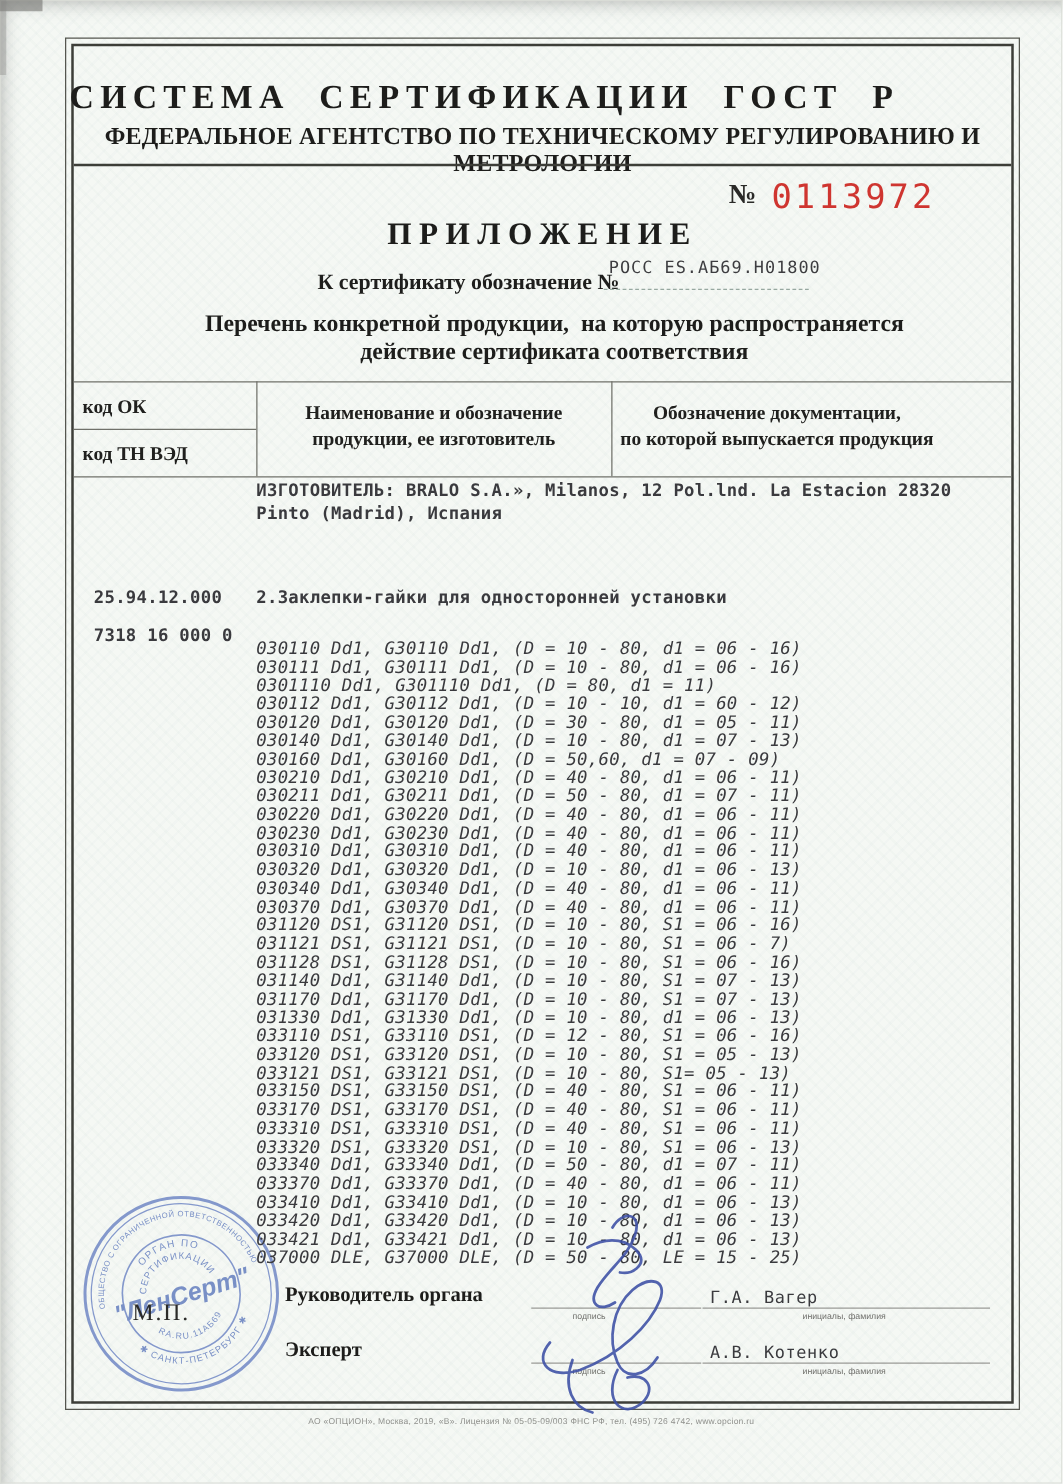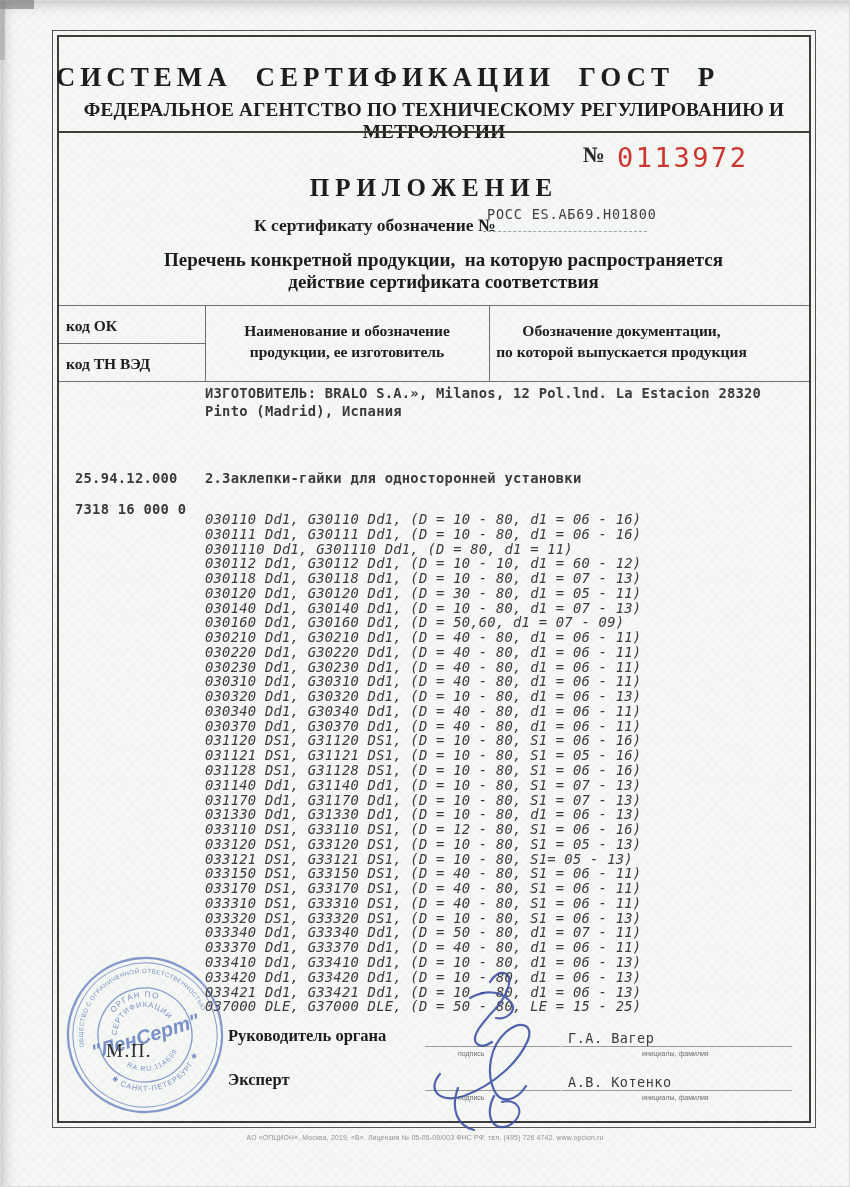--- a/index.html
+++ b/index.html
@@ -144,33 +144,33 @@
   <div class="abs mono mfr1">ИЗГОТОВИТЕЛЬ: BRALO S.A.», Milanos, 12 Pol.lnd. La Estacion 28320</div>
   <div class="abs mono mfr2">Pinto (Madrid), Испания</div>
   <div class="abs mono ok-code">25.94.12.000</div>
   <div class="abs mono prod-group">2.Заклепки-гайки для односторонней установки</div>
   <div class="abs mono tnved-code">7318 16 000 0</div>
   <div class="abs items">
       <div class="list-row">030110 Dd1, G30110 Dd1, (D = 10 - 80, d1 = 06 - 16)</div>
       <div class="list-row">030111 Dd1, G30111 Dd1, (D = 10 - 80, d1 = 06 - 16)</div>
       <div class="list-row">0301110 Dd1, G301110 Dd1, (D = 80, d1 = 11)</div>
       <div class="list-row">030112 Dd1, G30112 Dd1, (D = 10 - 10, d1 = 60 - 12)</div>
-      <div class="list-row">030118 Dd1, G30118 Dd1, (D = 10 - 80, d1 = 07 - 13)</div>
       <div class="list-row">030120 Dd1, G30120 Dd1, (D = 30 - 80, d1 = 05 - 11)</div>
       <div class="list-row">030140 Dd1, G30140 Dd1, (D = 10 - 80, d1 = 07 - 13)</div>
       <div class="list-row">030160 Dd1, G30160 Dd1, (D = 50,60, d1 = 07 - 09)</div>
       <div class="list-row">030210 Dd1, G30210 Dd1, (D = 40 - 80, d1 = 06 - 11)</div>
+      <div class="list-row">030211 Dd1, G30211 Dd1, (D = 50 - 80, d1 = 07 - 11)</div>
       <div class="list-row">030220 Dd1, G30220 Dd1, (D = 40 - 80, d1 = 06 - 11)</div>
       <div class="list-row">030230 Dd1, G30230 Dd1, (D = 40 - 80, d1 = 06 - 11)</div>
       <div class="list-row">030310 Dd1, G30310 Dd1, (D = 40 - 80, d1 = 06 - 11)</div>
       <div class="list-row">030320 Dd1, G30320 Dd1, (D = 10 - 80, d1 = 06 - 13)</div>
       <div class="list-row">030340 Dd1, G30340 Dd1, (D = 40 - 80, d1 = 06 - 11)</div>
       <div class="list-row">030370 Dd1, G30370 Dd1, (D = 40 - 80, d1 = 06 - 11)</div>
       <div class="list-row">031120 DS1, G31120 DS1, (D = 10 - 80, S1 = 06 - 16)</div>
-      <div class="list-row">031121 DS1, G31121 DS1, (D = 10 - 80, S1 = 05 - 16)</div>
+      <div class="list-row">031121 DS1, G31121 DS1, (D = 10 - 80, S1 = 06 - 7)</div>
       <div class="list-row">031128 DS1, G31128 DS1, (D = 10 - 80, S1 = 06 - 16)</div>
       <div class="list-row">031140 Dd1, G31140 Dd1, (D = 10 - 80, S1 = 07 - 13)</div>
       <div class="list-row">031170 Dd1, G31170 Dd1, (D = 10 - 80, S1 = 07 - 13)</div>
       <div class="list-row">031330 Dd1, G31330 Dd1, (D = 10 - 80, d1 = 06 - 13)</div>
       <div class="list-row">033110 DS1, G33110 DS1, (D = 12 - 80, S1 = 06 - 16)</div>
       <div class="list-row">033120 DS1, G33120 DS1, (D = 10 - 80, S1 = 05 - 13)</div>
       <div class="list-row">033121 DS1, G33121 DS1, (D = 10 - 80, S1= 05 - 13)</div>
       <div class="list-row">033150 DS1, G33150 DS1, (D = 40 - 80, S1 = 06 - 11)</div>
       <div class="list-row">033170 DS1, G33170 DS1, (D = 40 - 80, S1 = 06 - 11)</div>
       <div class="list-row">033310 DS1, G33310 DS1, (D = 40 - 80, S1 = 06 - 11)</div>

